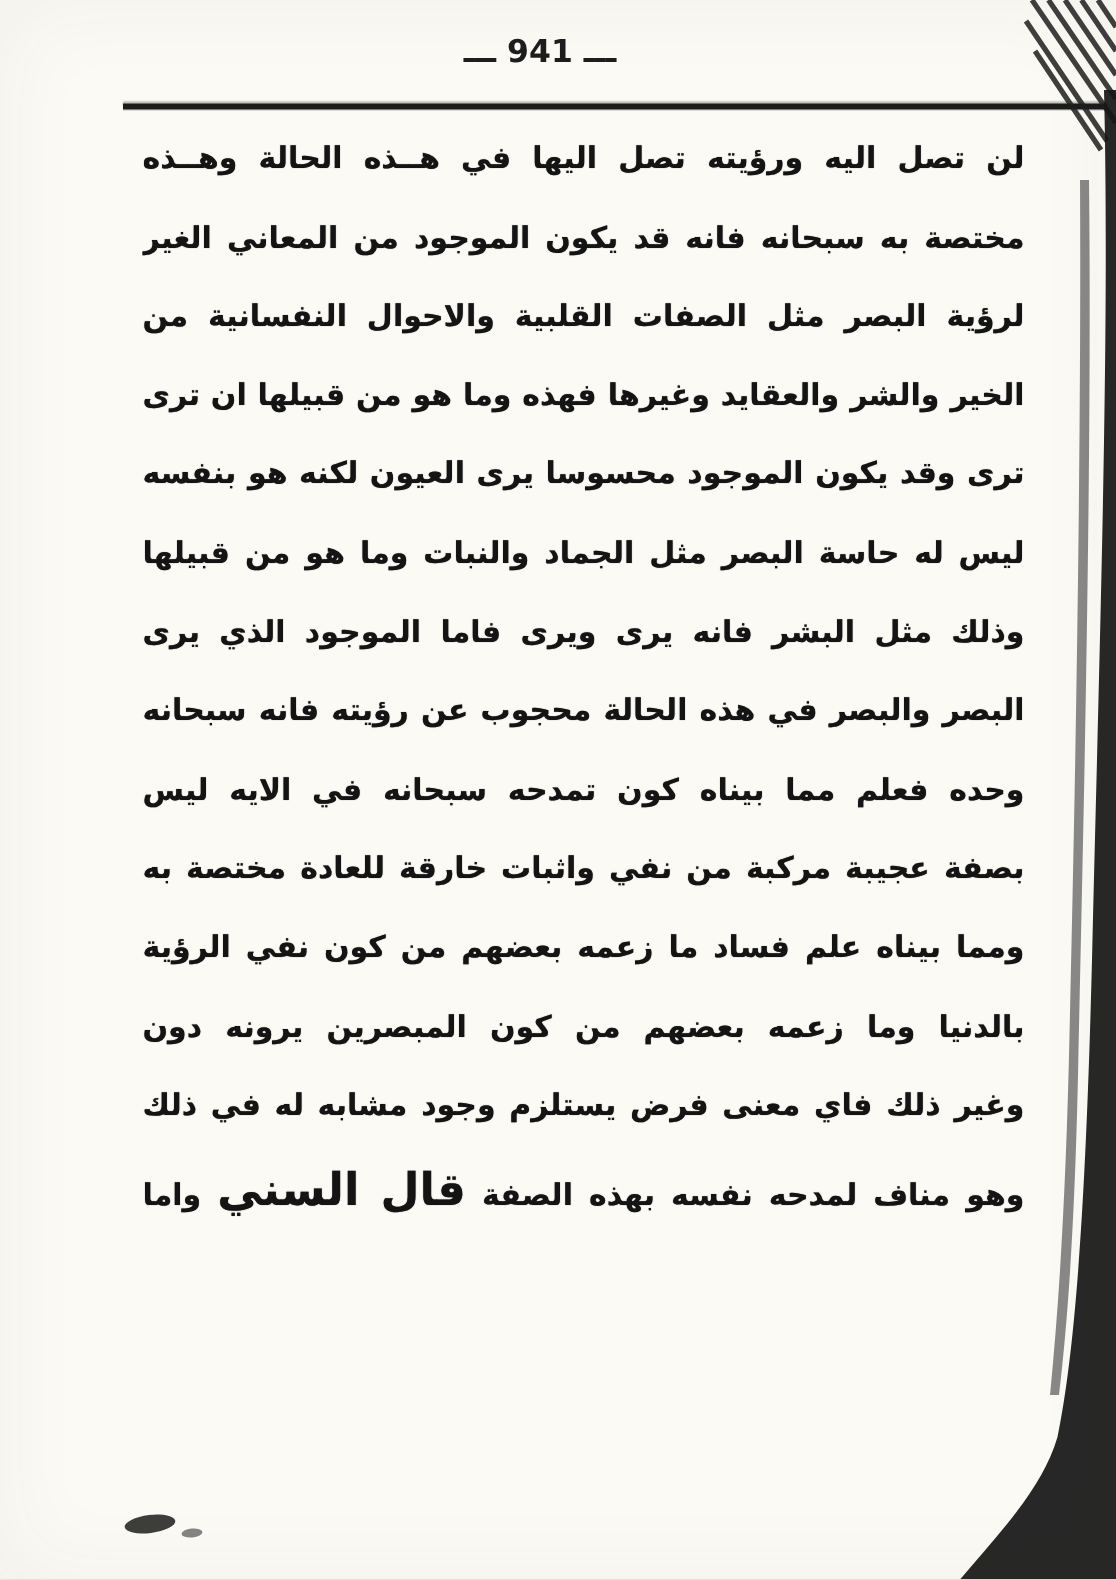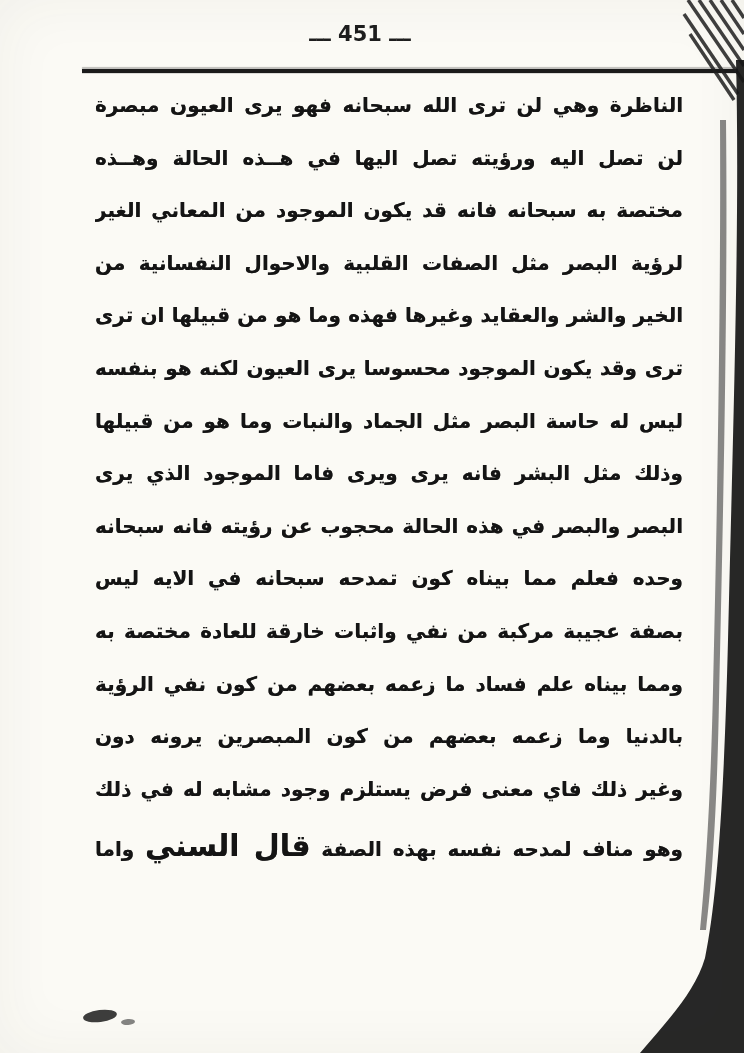--- a/index.html
+++ b/index.html
@@ -59,26 +59,25 @@
     position: absolute;
     top: 0; left: 0;
     pointer-events: none;
   }
 </style>
 </head>
 <body>
 
 <div class="page">
 
-  <div class="page-number">ـــ  451  ـــ</div>
+  <div class="page-number">ـــ  941  ـــ</div>
 
   <div class="header-rule"></div>
 
   <div class="text-block">
-    <div class="line">الناظرة وهي لن ترى الله سبحانه فهو يرى العيون مبصرة</div>
     <div class="line">لن تصل اليه ورؤيته تصل اليها في هــذه الحالة وهــذه العجيبة</div>
     <div class="line">مختصة به سبحانه فانه قد يكون الموجود من المعاني الغير القابلة</div>
     <div class="line">لرؤية البصر مثل الصفات القلبية والاحوال النفسانية من نيات</div>
     <div class="line">الخير والشر والعقايد وغيرها فهذه وما هو من قبيلها ان ترى ولن</div>
     <div class="line">ترى وقد يكون الموجود محسوسا يرى العيون لكنه هو بنفسه</div>
     <div class="line">ليس له حاسة البصر مثل الجماد والنبات وما هو من قبيلها فان</div>
     <div class="line">وذلك مثل البشر فانه يرى ويرى فاما الموجود الذي يرى نفس</div>
     <div class="line">البصر والبصر في هذه الحالة محجوب عن رؤيته فانه سبحانه</div>
     <div class="line">وحده فعلم مما بيناه كون تمدحه سبحانه في الايه ليس بشيء عدمي بل</div>
     <div class="line">بصفة عجيبة مركبة من نفي واثبات خارقة للعادة مختصة به سبحانه</div>

